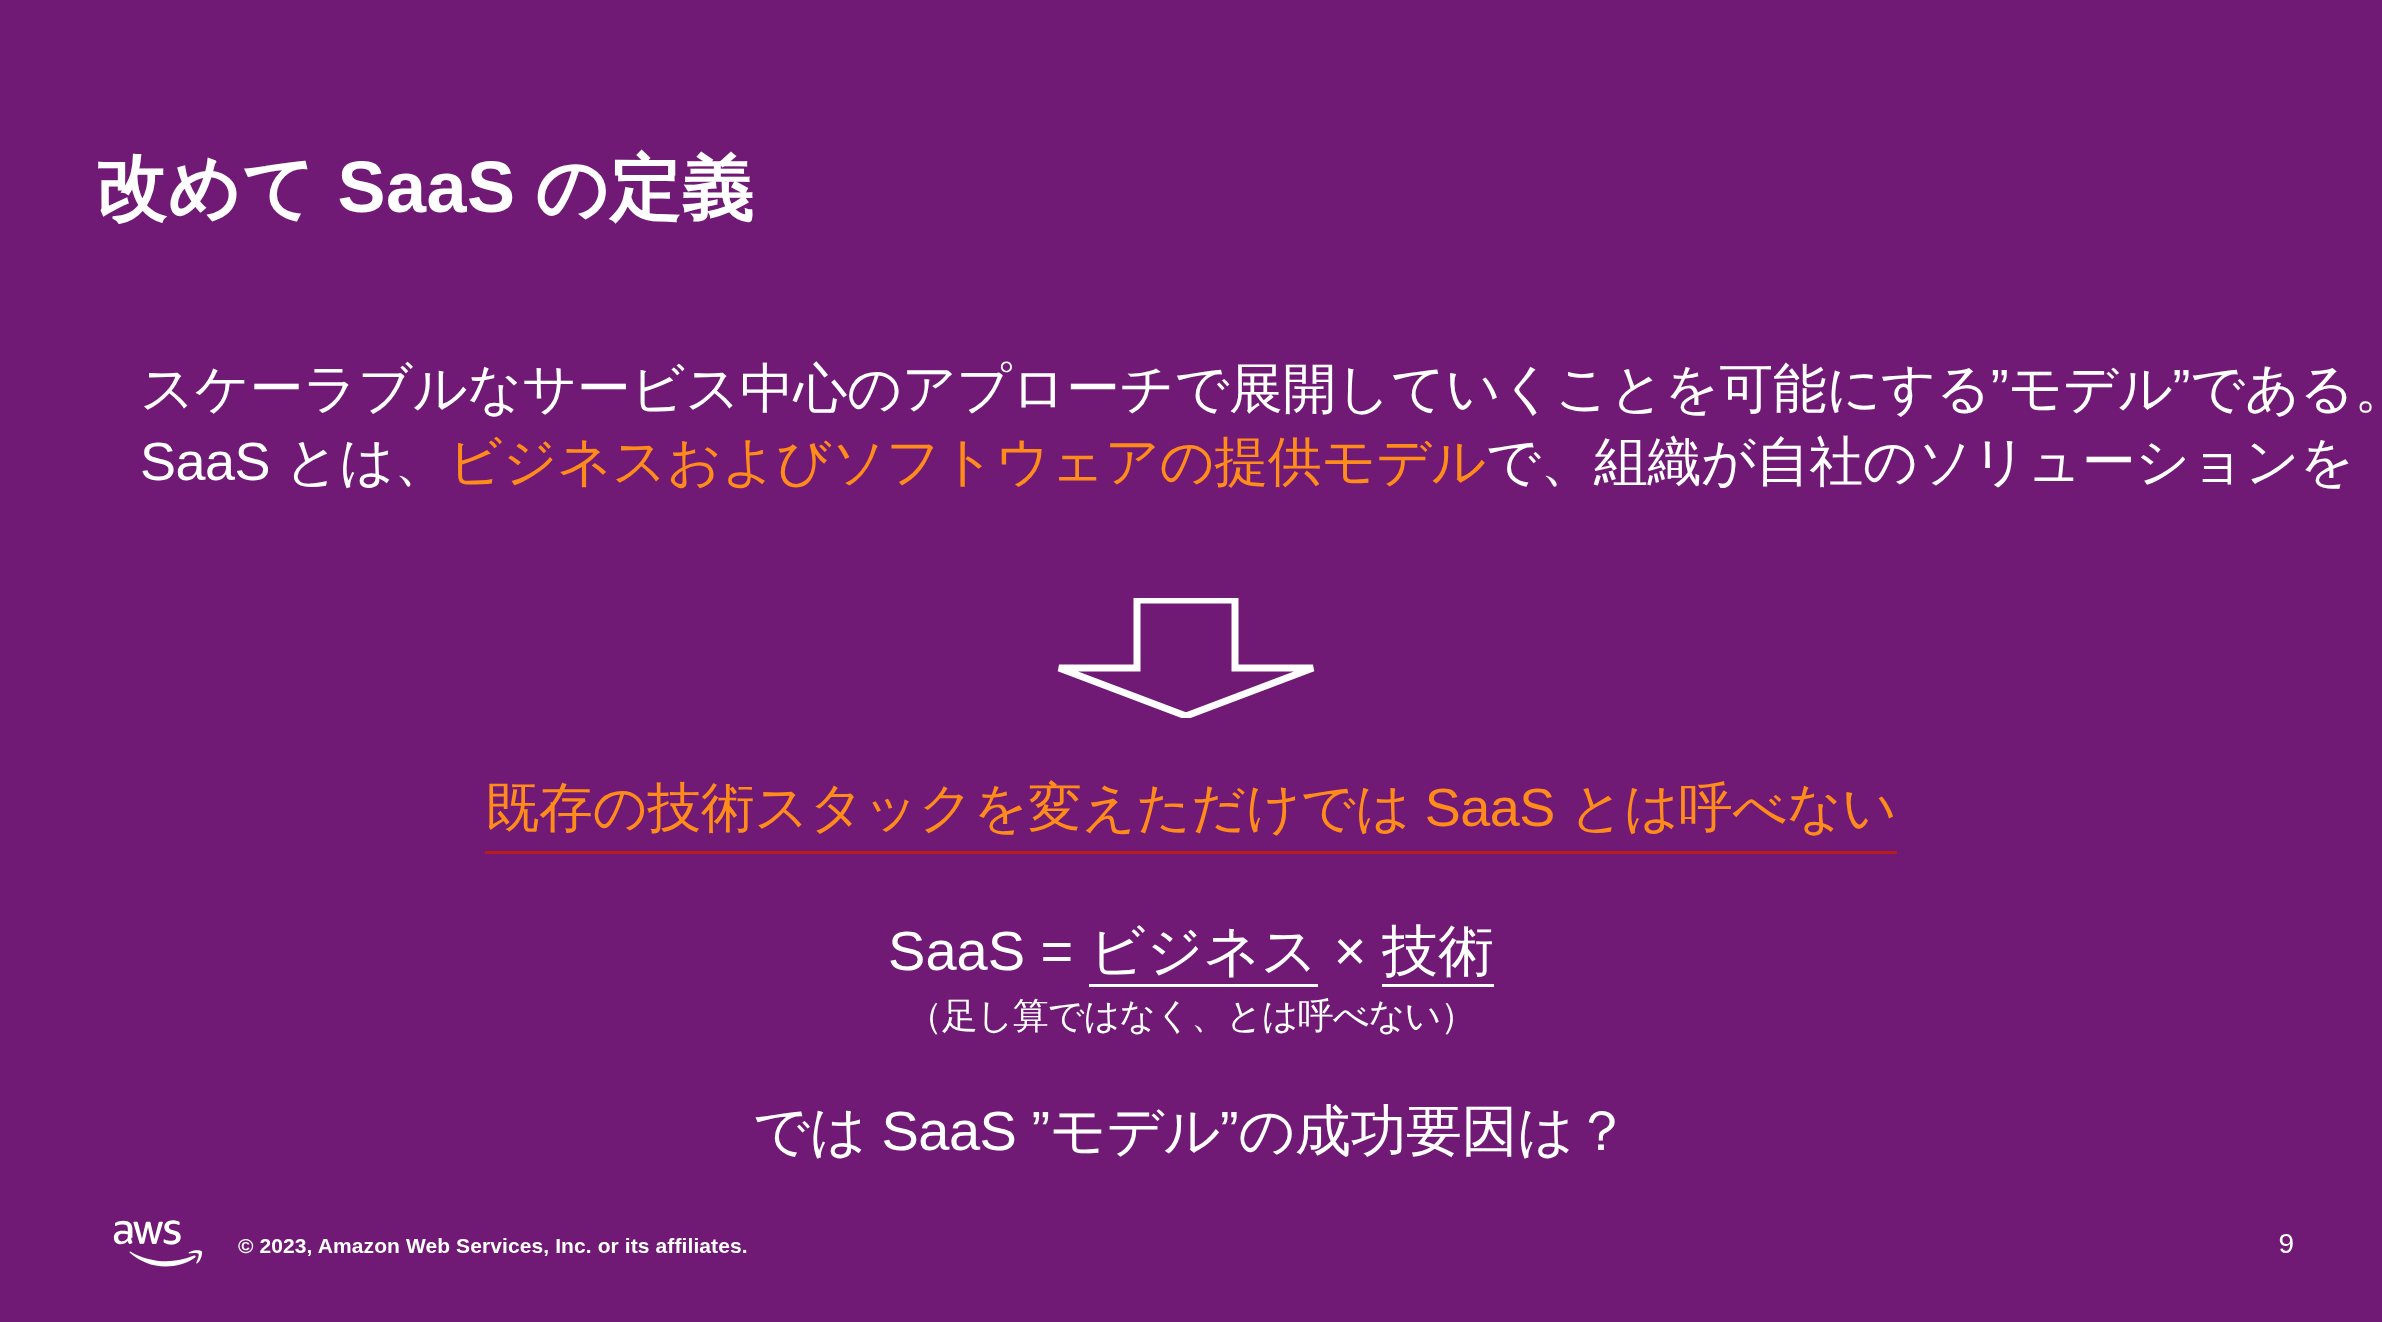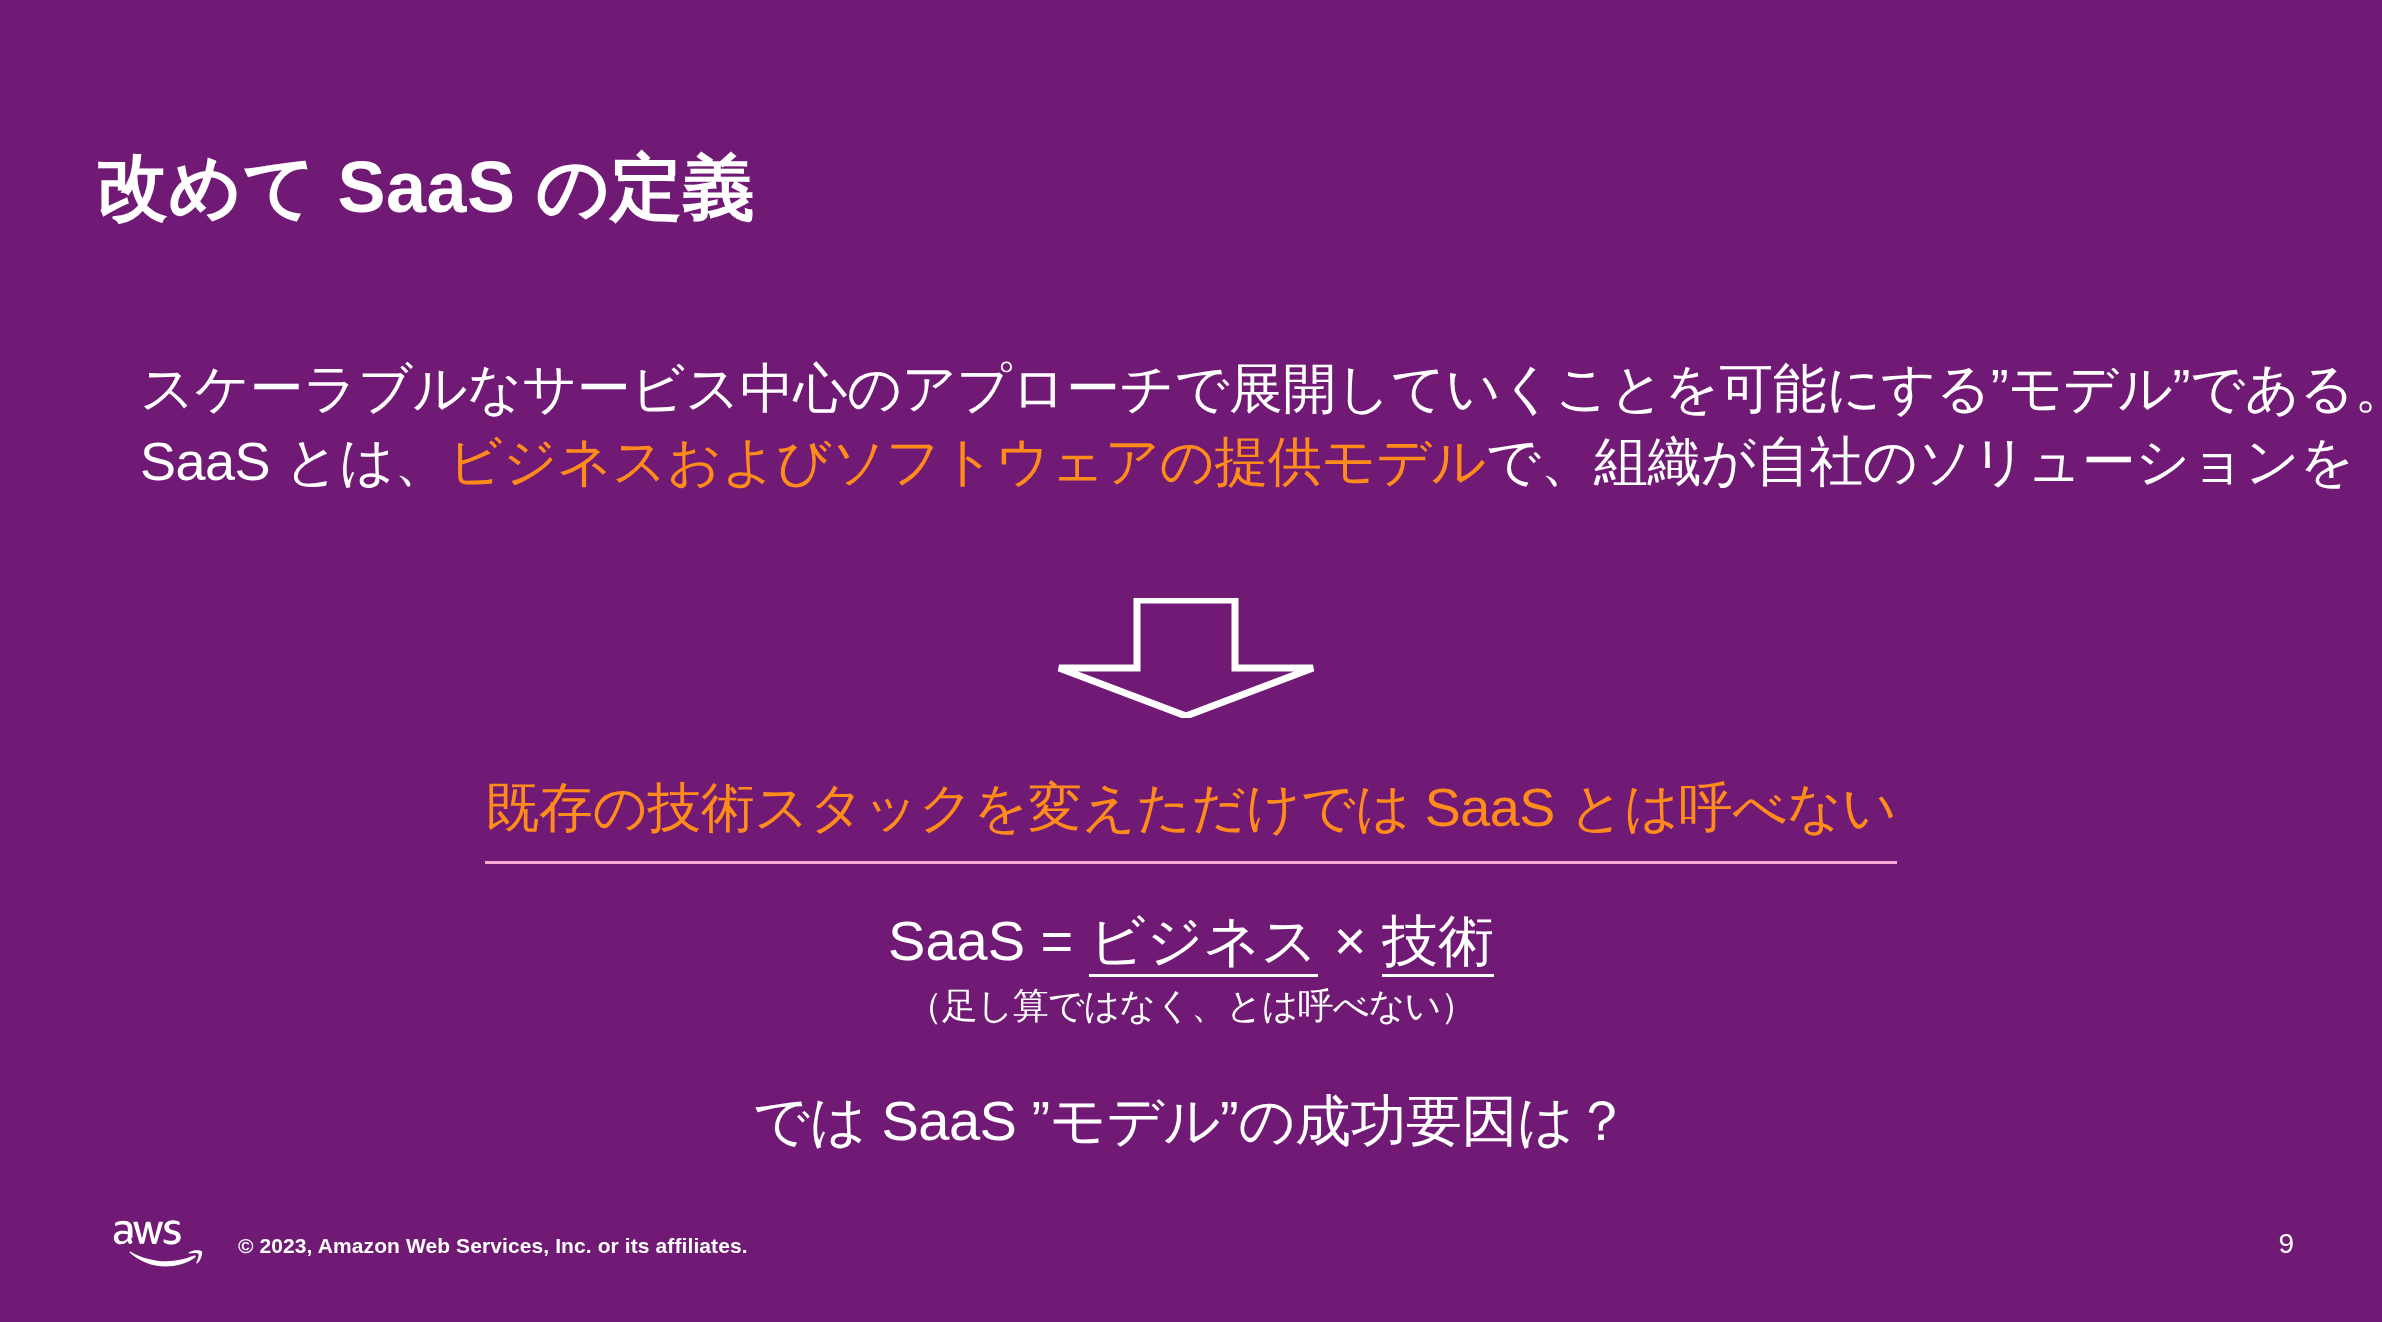--- a/index.html
+++ b/index.html
@@ -68,27 +68,27 @@
     left: 0;
     top: 778px;
     width: 2382px;
     text-align: center;
   }
   #headline {
     font-size: 54px;
     color: #ff8c1a;
     letter-spacing: -0.5px;
     display: inline-block;
-    border-bottom: 3px solid #f9a8d4;
-    padding-bottom: 24px;
+    border-bottom: 3px solid #b91c1c;
+    padding-bottom: 14px;
     line-height: 1.1;
     white-space: nowrap;
   }
   #equation {
-    margin-top: 46px;
+    margin-top: 66px;
     font-size: 56px;
     color: #ffffff;
     letter-spacing: 0px;
     line-height: 1.12;
     white-space: nowrap;
   }
   #equation .u {
     border-bottom: 3px solid #ffffff;
     padding-bottom: 2px;
   }

